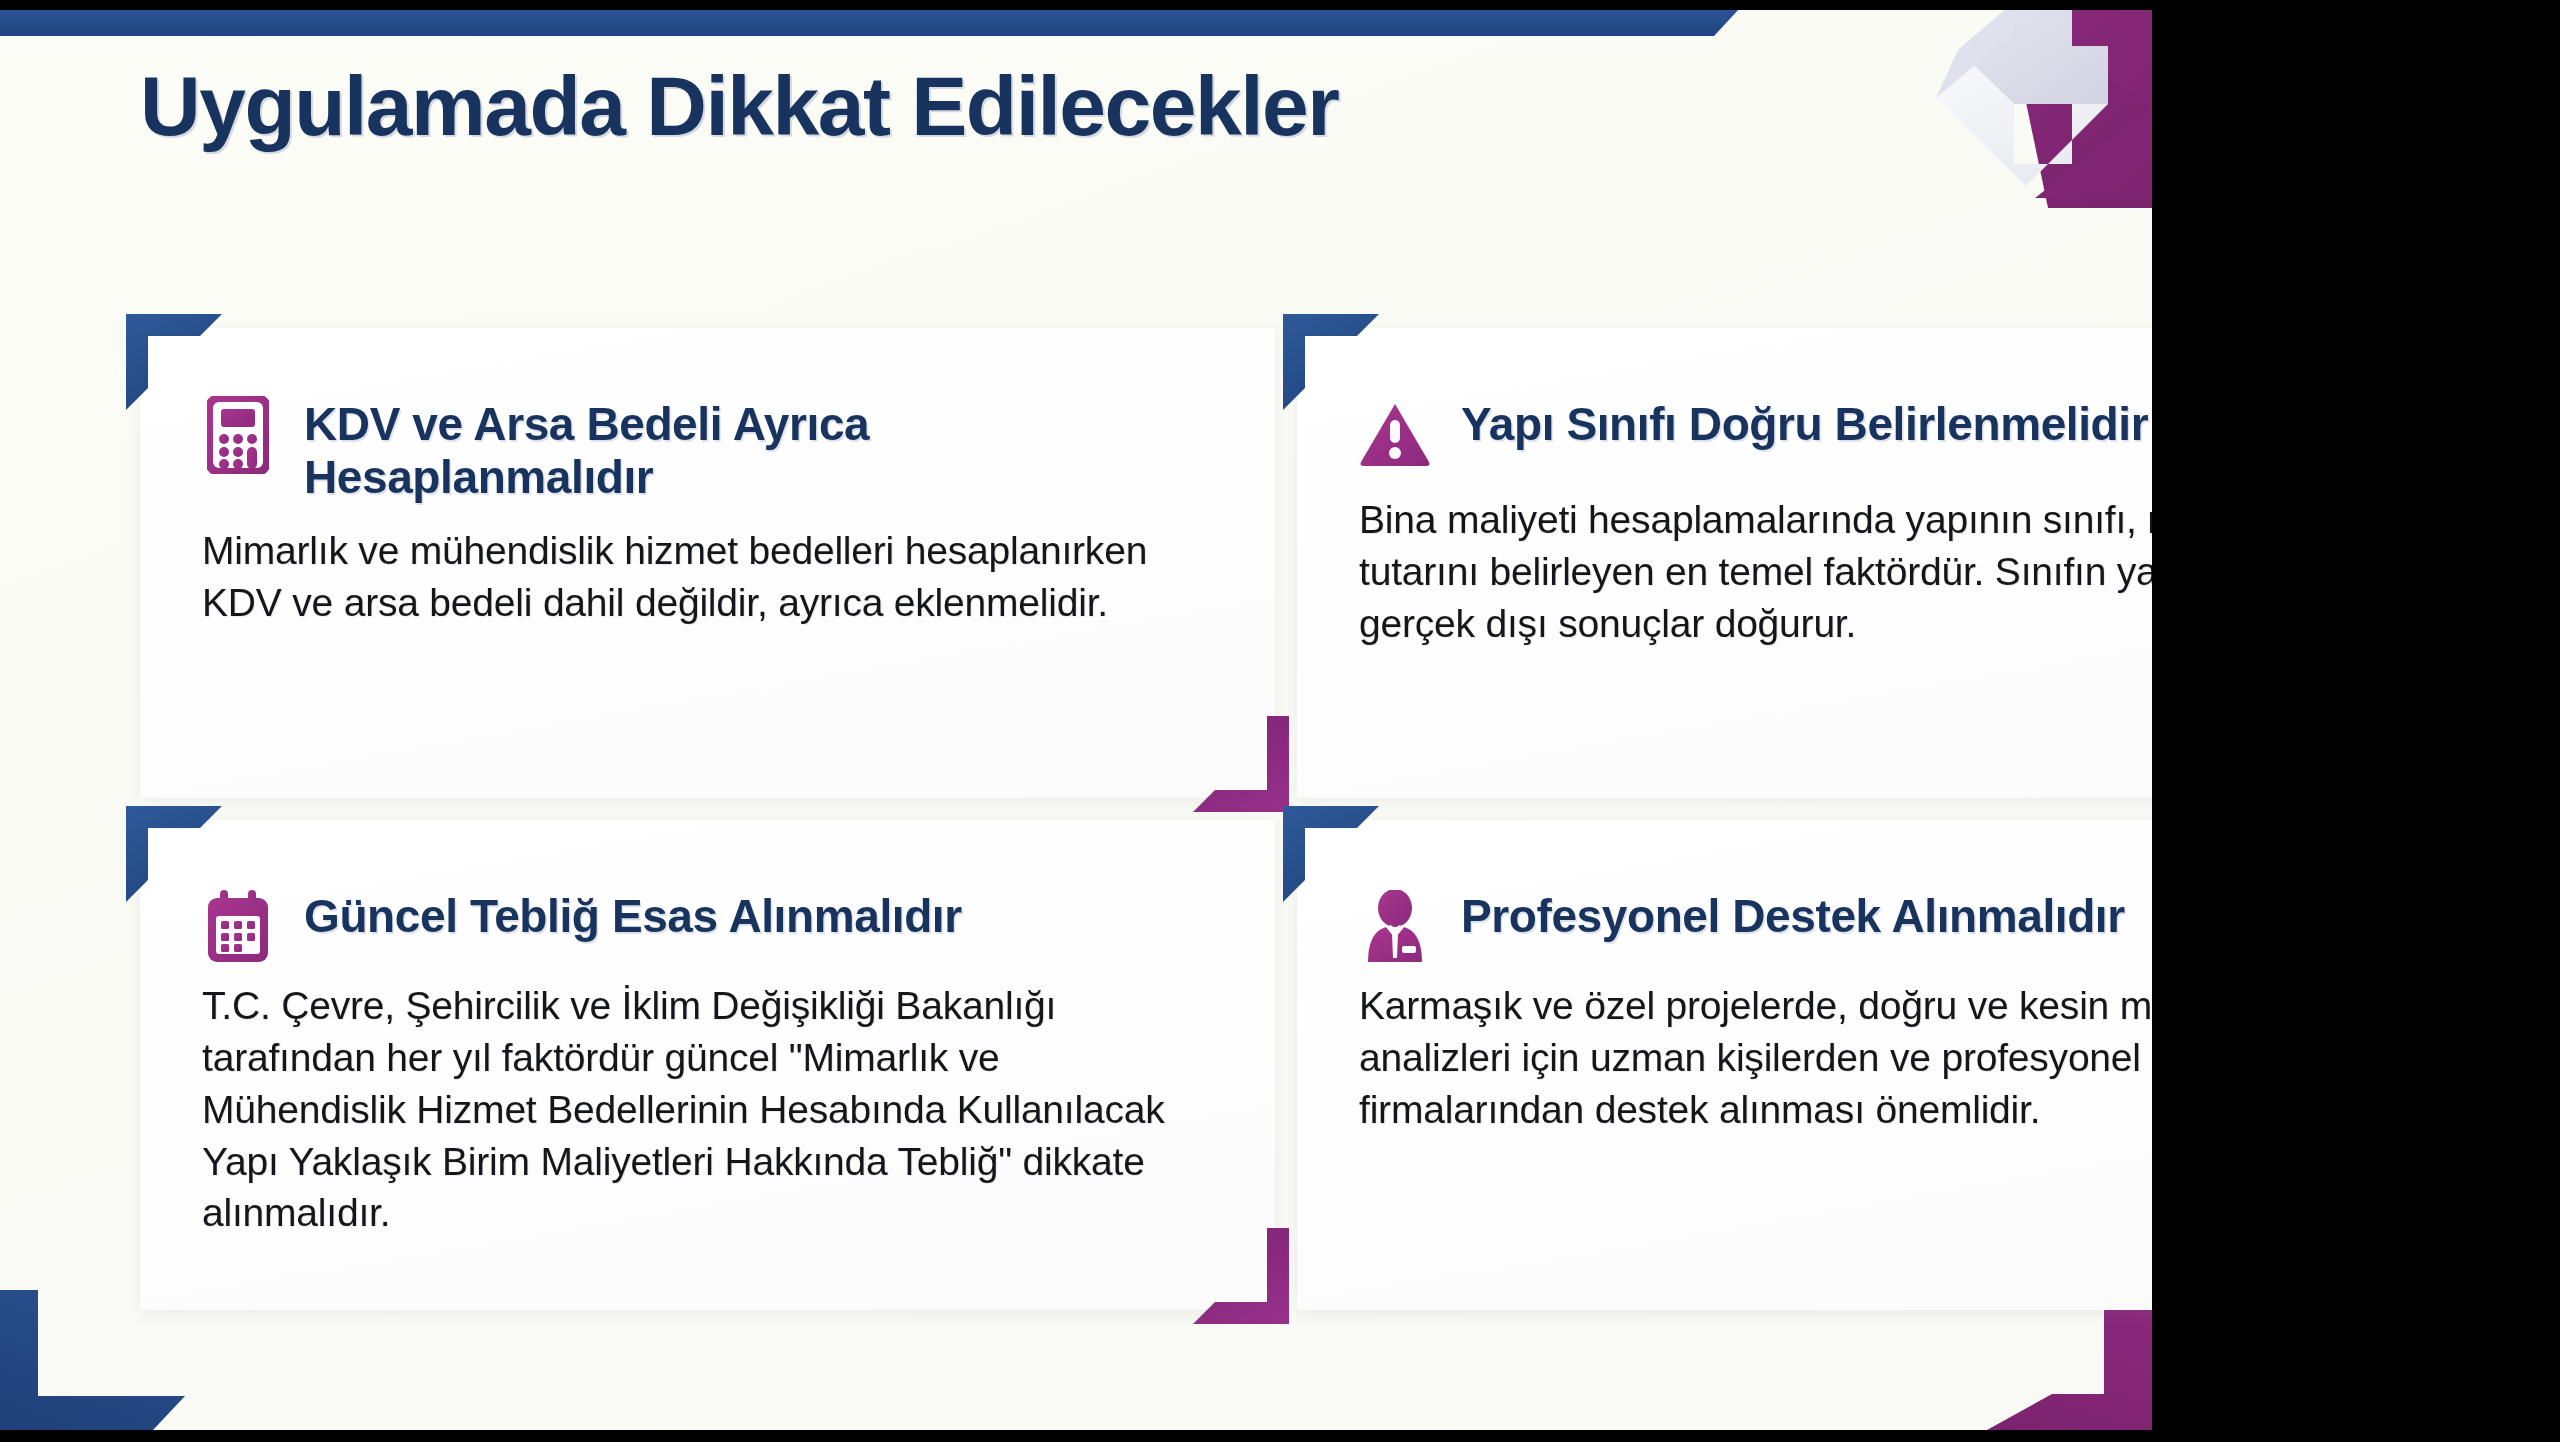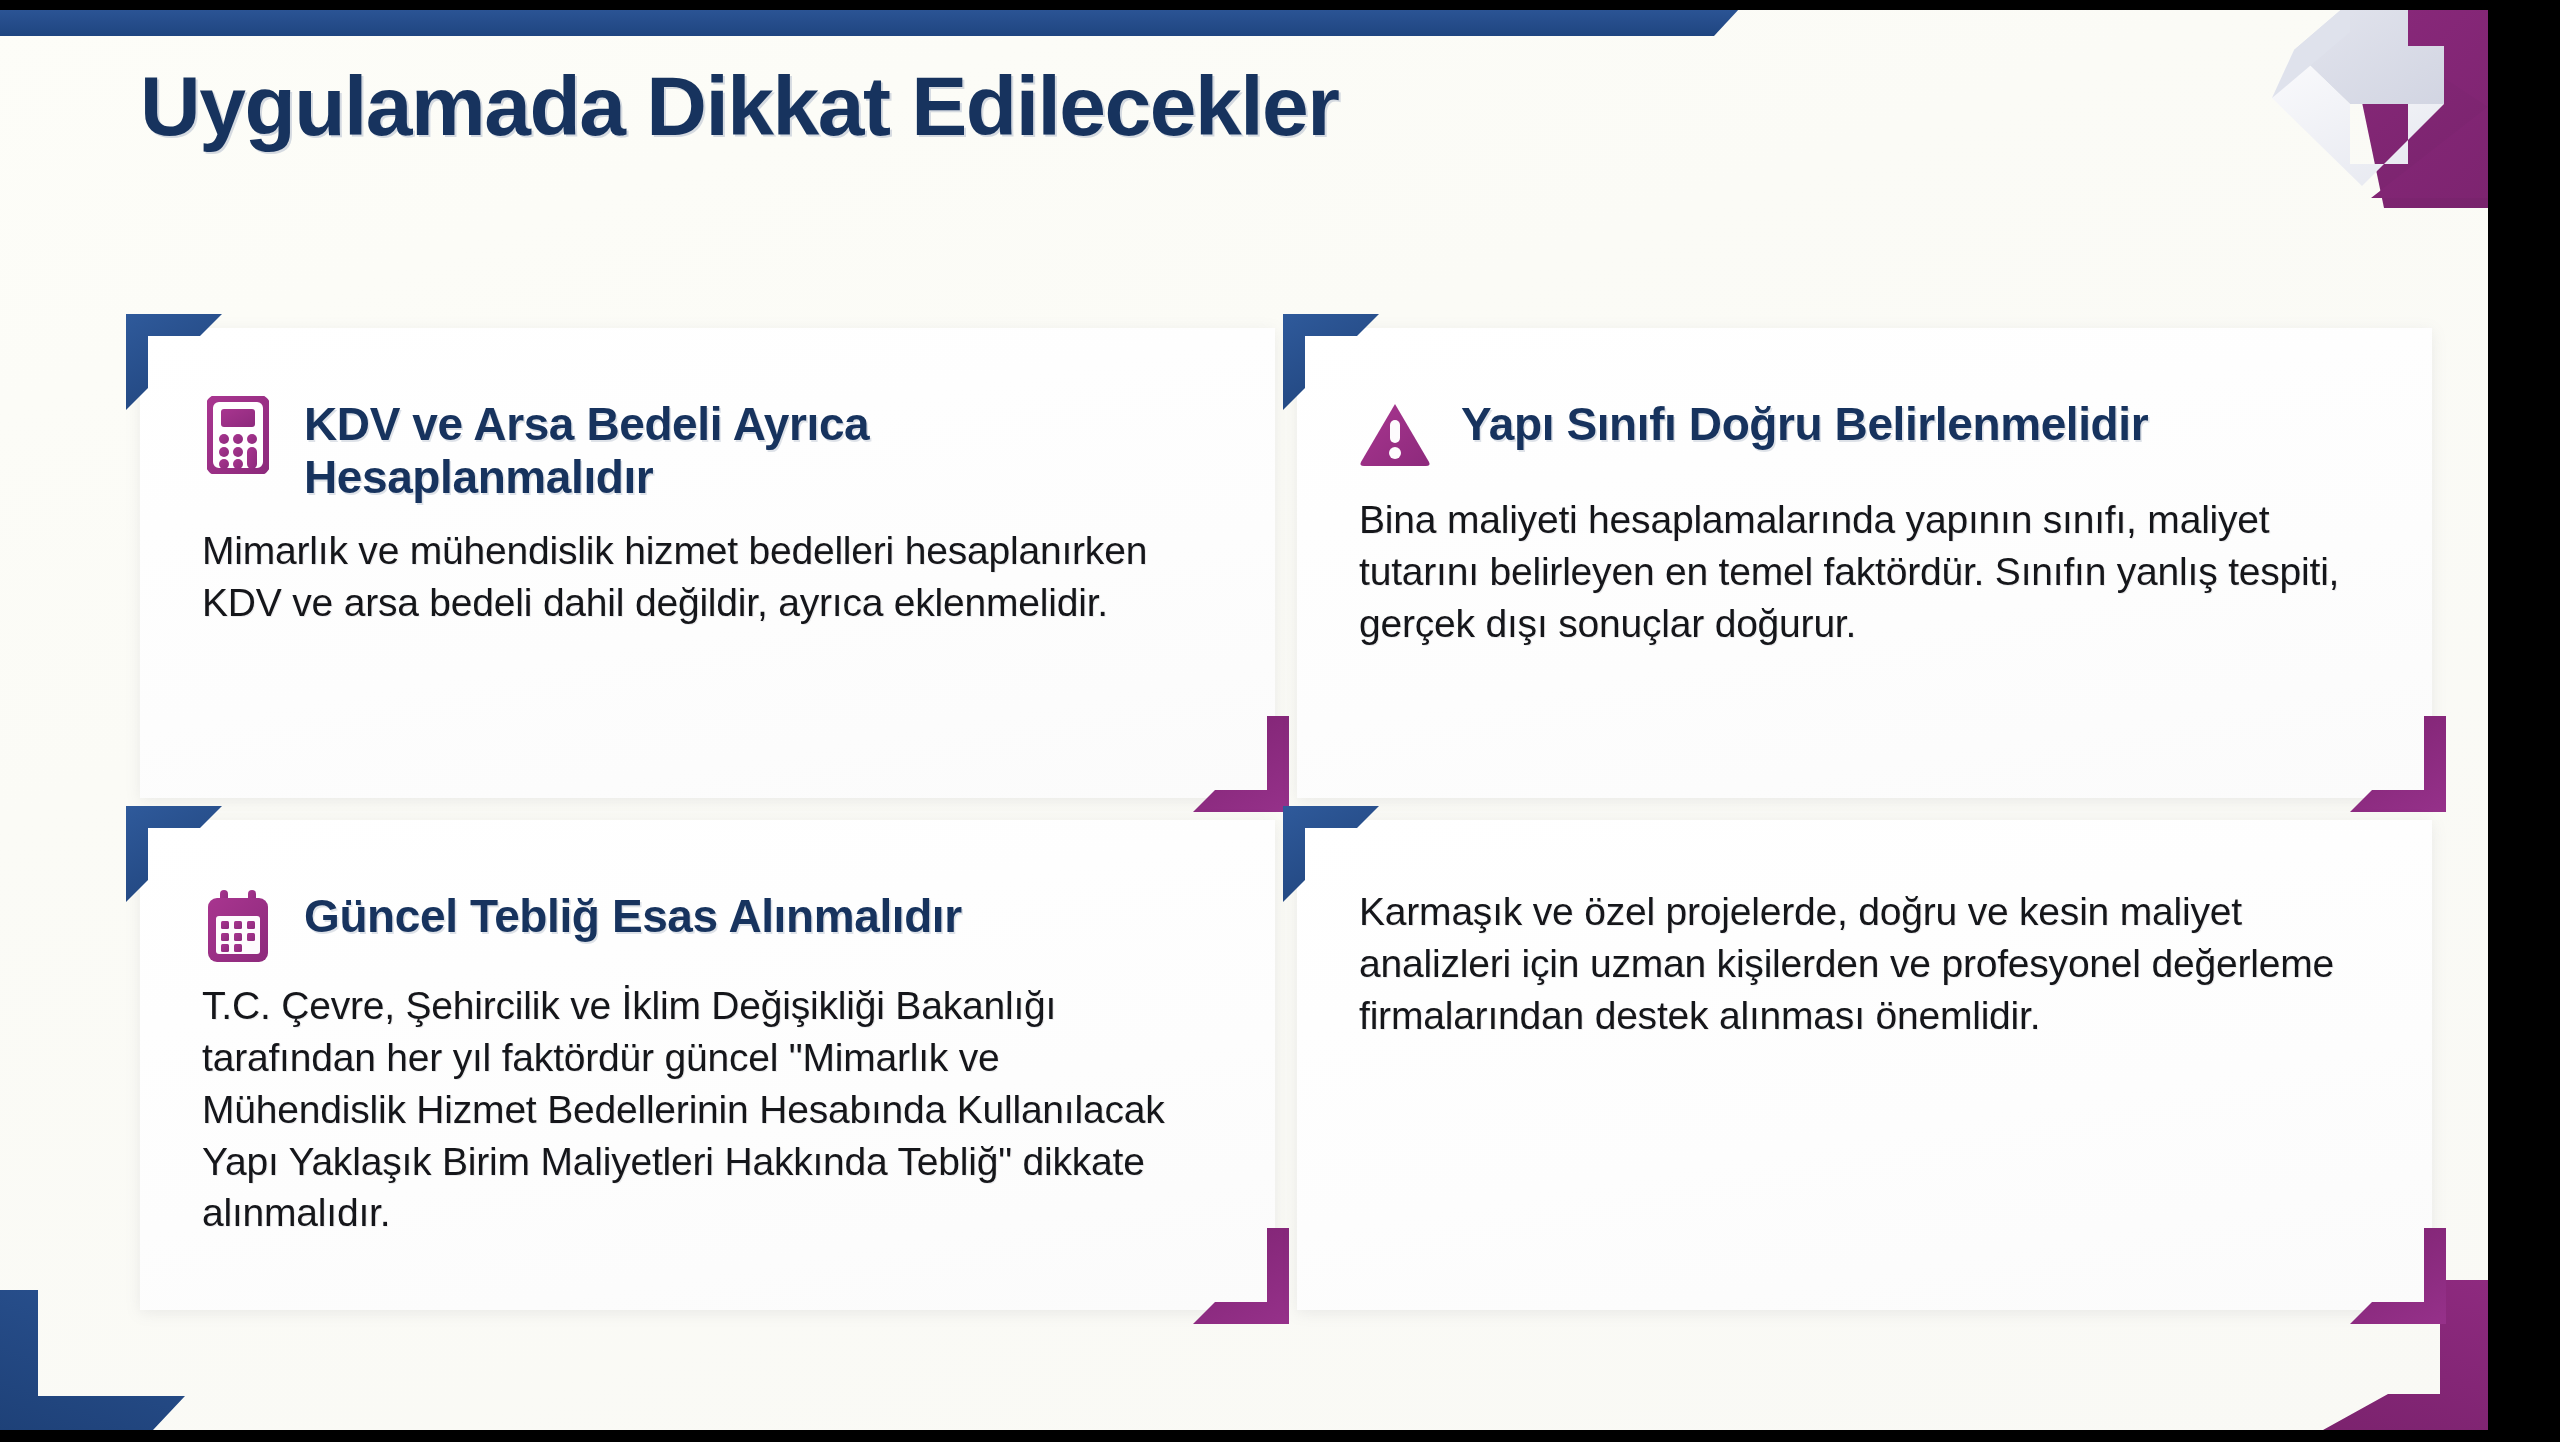--- a/index.html
+++ b/index.html
@@ -7,21 +7,21 @@
     width: 2560px;
     height: 1442px;
     background: #000;
     font-family: "Liberation Sans", sans-serif;
     overflow: hidden;
   }
 
   
   .slide {
     position: relative;
-    width: 2488px;
+    width: 2152px;
     height: 1442px;
     background: linear-gradient(160deg, #fdfdf8 0%, #fbfbf6 35%, #f9f9f5 100%);
     overflow: hidden;
   }
   
   .band-top {
     position: absolute; left: 0; top: 0; width: 2560px; height: 10px;
     background: #000; z-index: 60;
   }
   .band-bottom {
@@ -274,20 +274,38 @@
           </svg>
         </div>
         <div class="card-title">Güncel Tebliğ Esas Alınmalıdır</div>
       </div>
       <div class="card-body">T.C. Çevre, Şehircilik ve İklim Değişikliği Bakanlığı tarafından her yıl faktördür güncel "Mimarlık ve Mühendislik Hizmet Bedellerinin Hesabında Kullanılacak Yapı Yaklaşık Birim Maliyetleri Hakkında Tebliğ" dikkate alınmalıdır.</div>
     </div>
 
     <div class="card r2">
       <div class="c-tl"></div>
       <div class="c-br"></div>
+      <div class="card-head">
+        <div class="card-icon">
+          <svg width="62" height="74" viewBox="0 0 62 74">
+            <defs>
+                <linearGradient id="pg4" x1="0" y1="0" x2="1" y2="1">
+              <stop offset="0%" stop-color="#a8358f"></stop>
+                  <stop offset="100%" stop-color="#8d2a7c"></stop>
+            </linearGradient>
+              </defs>
+            <ellipse cx="31" cy="18" rx="17" ry="19" fill="url(#pg4)"></ellipse>
+            <path d="M4 72 Q4 42 22 37 L31 48 L40 37 Q58 42 58 72 Z" fill="url(#pg4)"></path>
+            <path d="M22 37 L31 48 L40 37 L35 35 L31 40 L27 35 Z" fill="#fdfbfd"></path>
+            <path d="M28 44 L34 44 L33 68 L29 68 Z" fill="#fdfbfd"></path>
+            <rect x="38" y="56" width="14" height="7" rx="2" fill="#fdfbfd"></rect>
+          </svg>
+        </div>
+        <div class="card-title">Profesyonel Destek Alınmalıdır</div>
+      </div>
       <div class="card-body">Karmaşık ve özel projelerde, doğru ve kesin maliyet analizleri için uzman kişilerden ve profesyonel değerleme firmalarından destek alınması önemlidir.</div>
     </div>
 
   </div>
 
   <div class="bracket-bl"></div>
   <div class="bracket-br"></div>
 
 </div>
 

